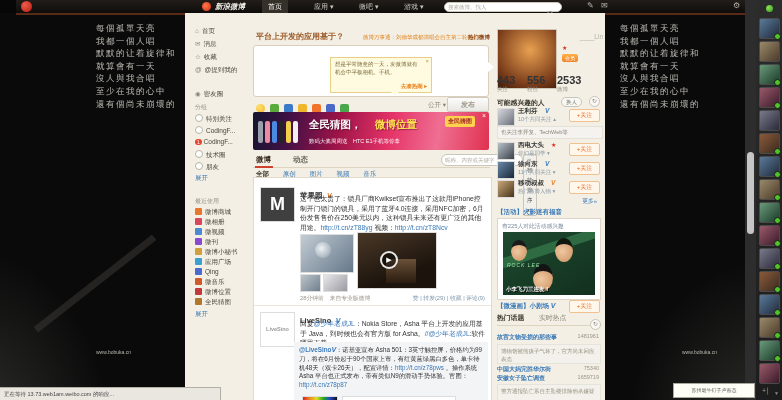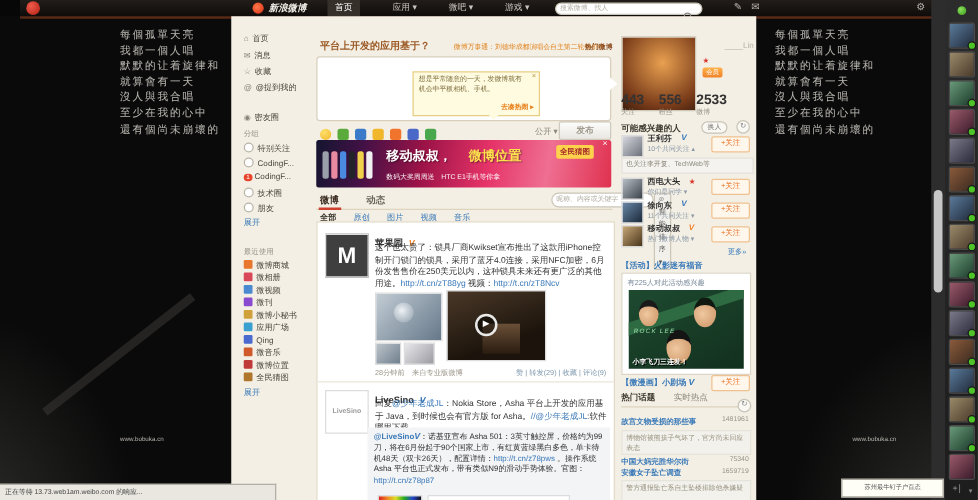--- a/index.html
+++ b/index.html
@@ -181,21 +181,21 @@
       <div class="abs" style="left:243px;top:88px;font-size:6.5px;color:#8a8578;">公开 ▾</div>
       <div class="pub-btn" style="left:262px;top:84px;">发布</div>
 
       <div class="banner" style="left:68px;top:99px;width:236px;height:38px;">
         <div class="phone" style="left:5px;background:#9aa0aa;"></div>
         <div class="phone" style="left:12px;background:#e88aa0;"></div>
         <div class="phone" style="left:19px;background:#4a8ae0;"></div>
         <div class="phone" style="left:26px;background:#22242a;"></div>
         <div class="phone" style="left:33px;background:#f0d24a;"></div>
         <div class="phone" style="left:40px;background:#f0f0f0;"></div>
-        <span class="abs b" style="left:56px;top:6px;font-size:10.5px;color:#fff;text-shadow:1px 1px 1px rgba(0,0,0,.4);">移动叔叔，</span>
+        <span class="abs b" style="left:56px;top:6px;font-size:10.5px;color:#fff;text-shadow:1px 1px 1px rgba(0,0,0,.4);">全民猜图，</span>
         <span class="abs b" style="left:122px;top:6px;font-size:10.5px;color:#ffe34d;text-shadow:1px 1px 1px rgba(0,0,0,.4);">微博位置</span>
         <span class="abs b" style="left:192px;top:4px;background:#ffd24d;color:#a32a2a;font-size:6px;border-radius:2px;padding:1px 3px;">全民猜图</span>
         <span class="abs" style="left:56px;top:26px;font-size:5.5px;color:rgba(255,255,255,.95);">数码大奖周周送　HTC E1手机等你拿</span>
         <span class="abs" style="right:3px;top:0;color:#fff;font-size:7px;">×</span>
       </div>
 
       <div class="tabrow" style="left:68px;top:140px;width:237px;height:14px;">
         <span class="ftab act abs" style="left:3px;top:2px;">微博</span>
         <div class="redline" style="left:2px;"></div>
         <span class="ftab abs" style="left:40px;top:2px;font-weight:bold;">动态</span>

